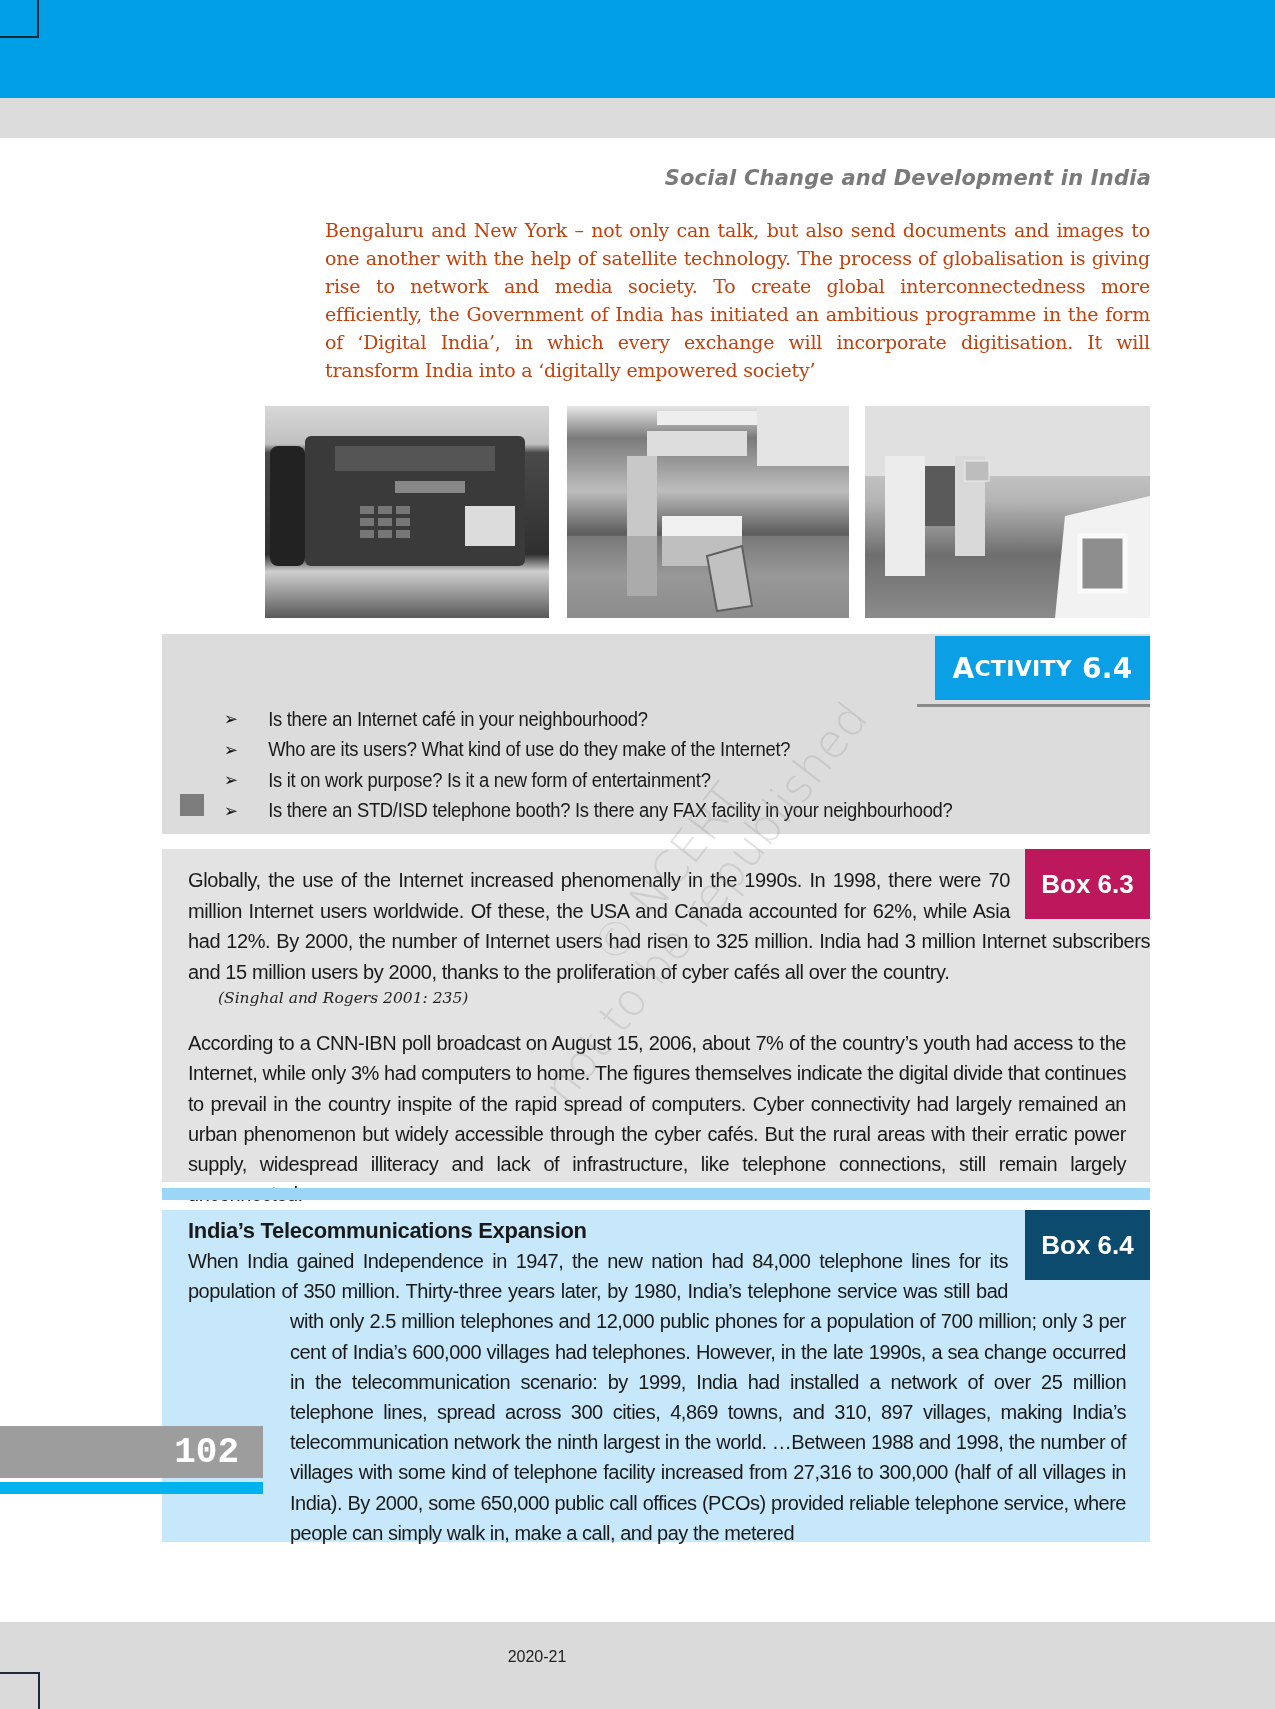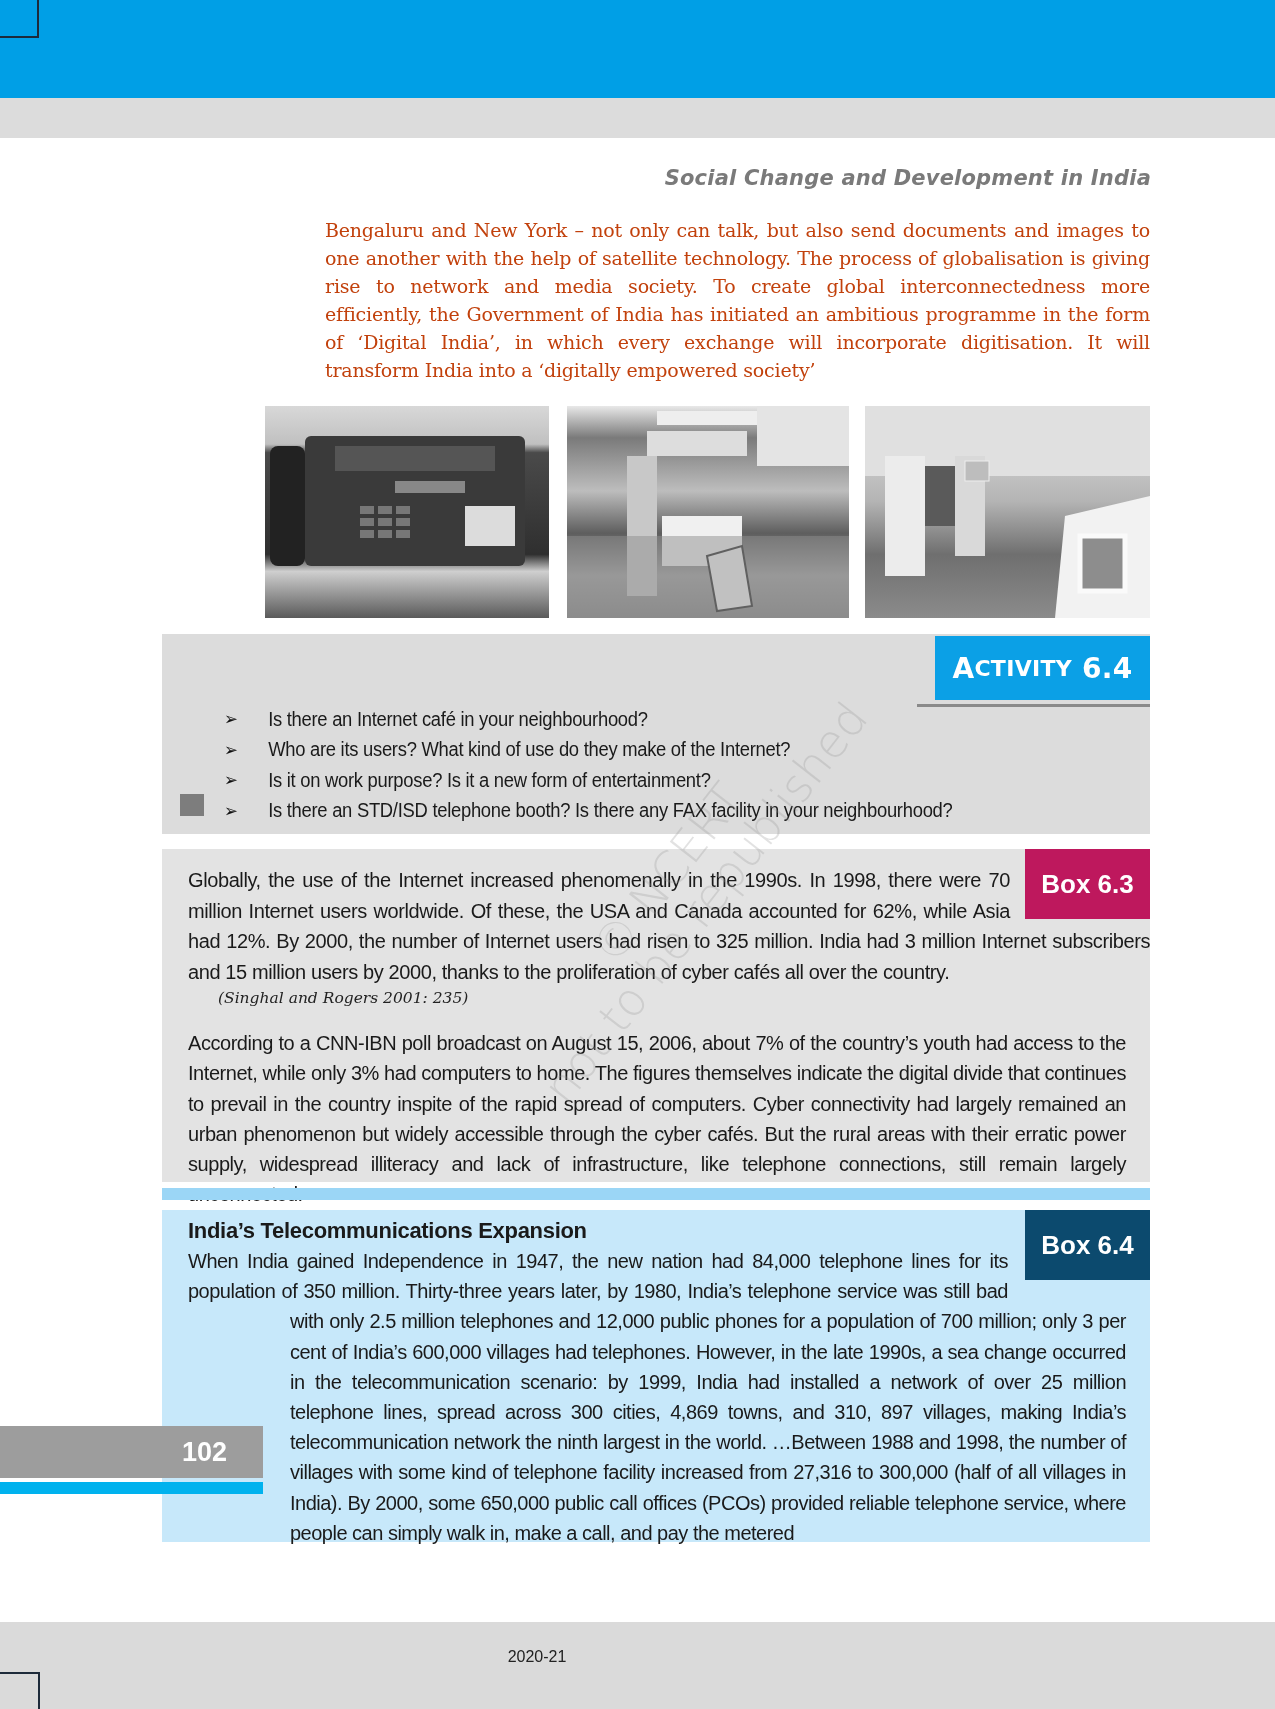--- a/index.html
+++ b/index.html
@@ -39,21 +39,21 @@
 
   .blue-strip { position: absolute; left: 162px; top: 1188px; width: 988px; height: 12px; background: #9bd6f6; }
 
   .box64 { position: absolute; left: 162px; top: 1210px; width: 988px; height: 332px; background: #c7e8fa; }
   .box-label-blue { position: absolute; right: 0; top: 0; width: 125px; height: 70px; background: #0c4a6e; color: #fff; font-weight: bold; font-size: 26px; display: flex; align-items: center; justify-content: center; }
   .box64 .title { position: absolute; left: 26px; top: 8px; font-weight: bold; font-size: 22px; color: #1a1a1a; letter-spacing: -0.3px; }
   .box64 .body { position: absolute; left: 26px; top: 36px; width: 938px; font-size: 20px; line-height: 30.2px; text-align: justify; letter-spacing: -0.5px; color: #1a1a1a; }
   .box64 .float-spacer2 { float: right; width: 118px; height: 58px; }
   .box64 .float-left { float: left; width: 102px; height: 300px; shape-outside: inset(90px 0 0 0); clip-path: inset(90px 0 0 0); }
 
-  .page-tab { position: absolute; left: 0; top: 1426px; width: 263px; height: 52px; background: #9d9d9d; color: #fff; font-family: Liberation Sans, sans-serif; font-weight: bold; font-size: 27px; display: flex; align-items: center; justify-content: flex-end; padding-right: 36px; }
+  .page-tab { position: absolute; left: 0; top: 1426px; width: 263px; height: 52px; background: #9d9d9d; color: #fff; font-family: Liberation Mono, monospace; font-weight: bold; font-size: 36px; display: flex; align-items: center; justify-content: flex-end; padding-right: 24px; }
   .page-tab-stripe { position: absolute; left: 0; top: 1482px; width: 263px; height: 12px; background: #00b2ee; }
 
   .footer { position: absolute; left: 0; top: 1622px; width: 1275px; height: 87px; background: #dadada; }
   .footer-year { position: absolute; left: 0; top: 1648px; width: 1074px; text-align: center; font-size: 16px; color: #222; }
   .crop-mark-bottom { position: absolute; left: 0; top: 1672px; width: 40px; height: 37px; border-top: 2px solid #1d2a3a; border-right: 2px solid #1d2a3a; }
 
   .watermark { position: absolute; left: 440px; top: 840px; transform: rotate(-52deg); transform-origin: center; font-size: 46px; color: rgba(150,150,150,0.28); white-space: nowrap; font-family: "DejaVu Sans", sans-serif; font-weight: 300; pointer-events: none; line-height: 48px; text-align: center; }
 </style>
 </head>
 <body>

